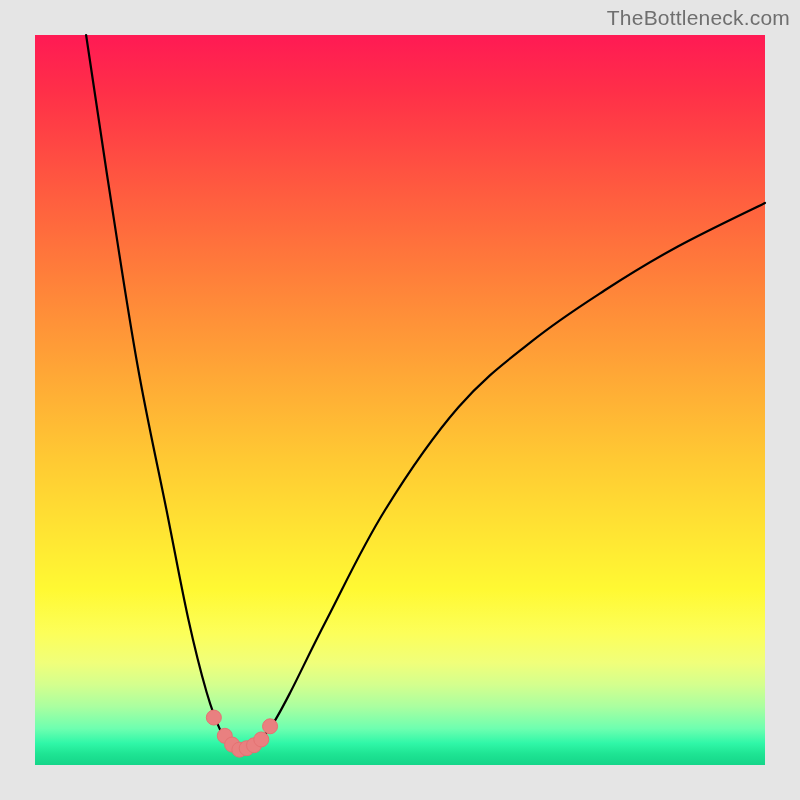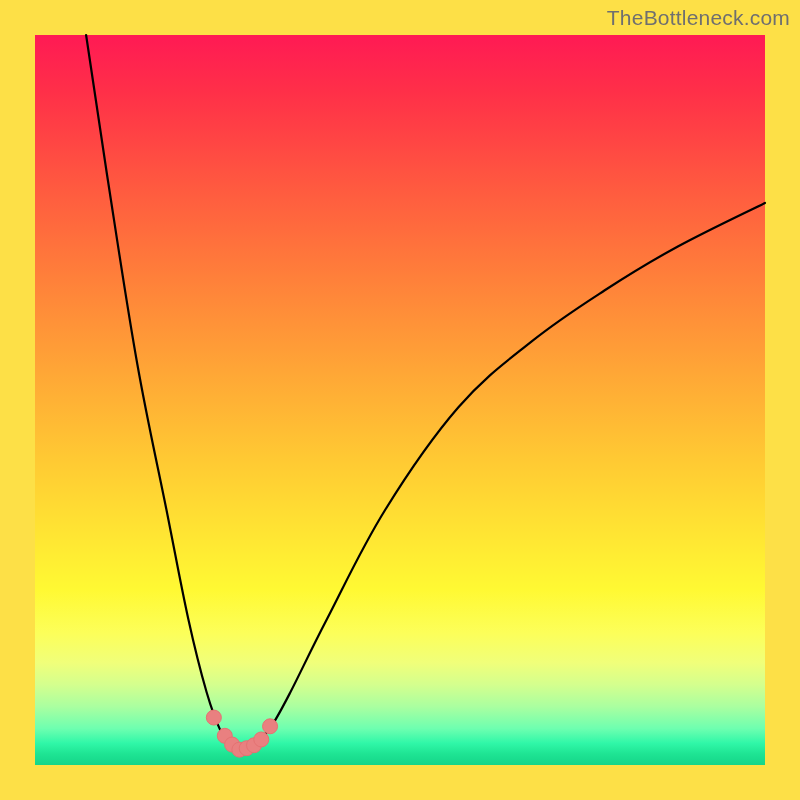--- a/index.html
+++ b/index.html
@@ -10,21 +10,21 @@
     background: #000;
     overflow: hidden;
     font-family: Arial, Helvetica, sans-serif;
   }
   .frame {
     position: absolute;
     left: 0;
     top: 0;
     width: 800px;
     height: 800px;
-    background: #fde047;
+    background: #e5e5e5;
   }
   .plot-area {
     position: absolute;
     left: 35px;
     top: 35px;
     width: 730px;
     height: 730px;
     background: linear-gradient(
       to bottom,
       #ff1a54 0%,

